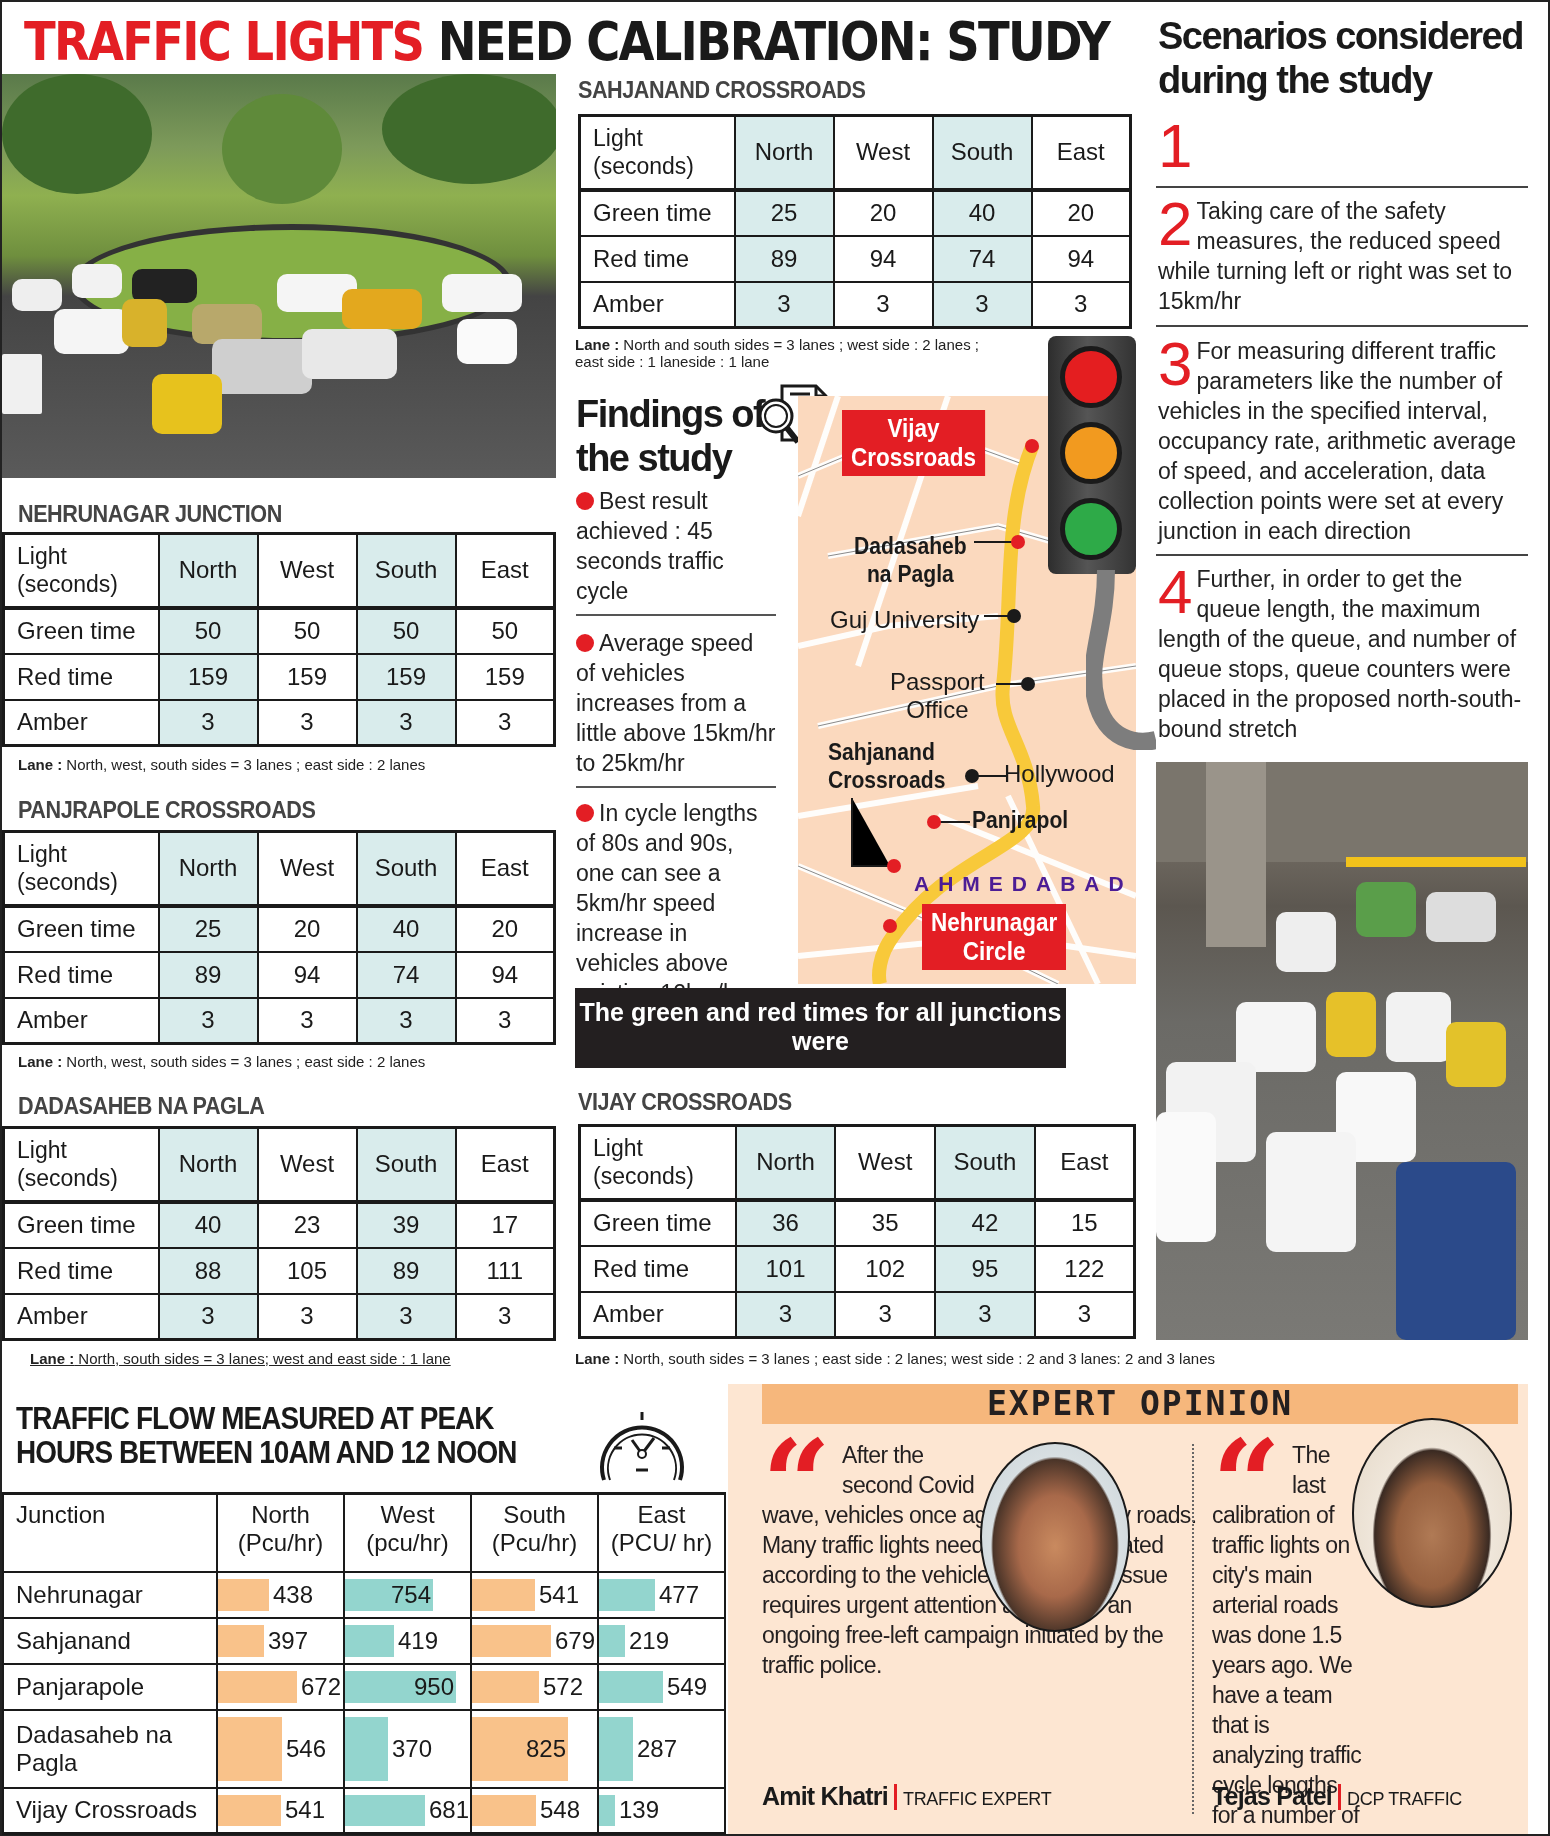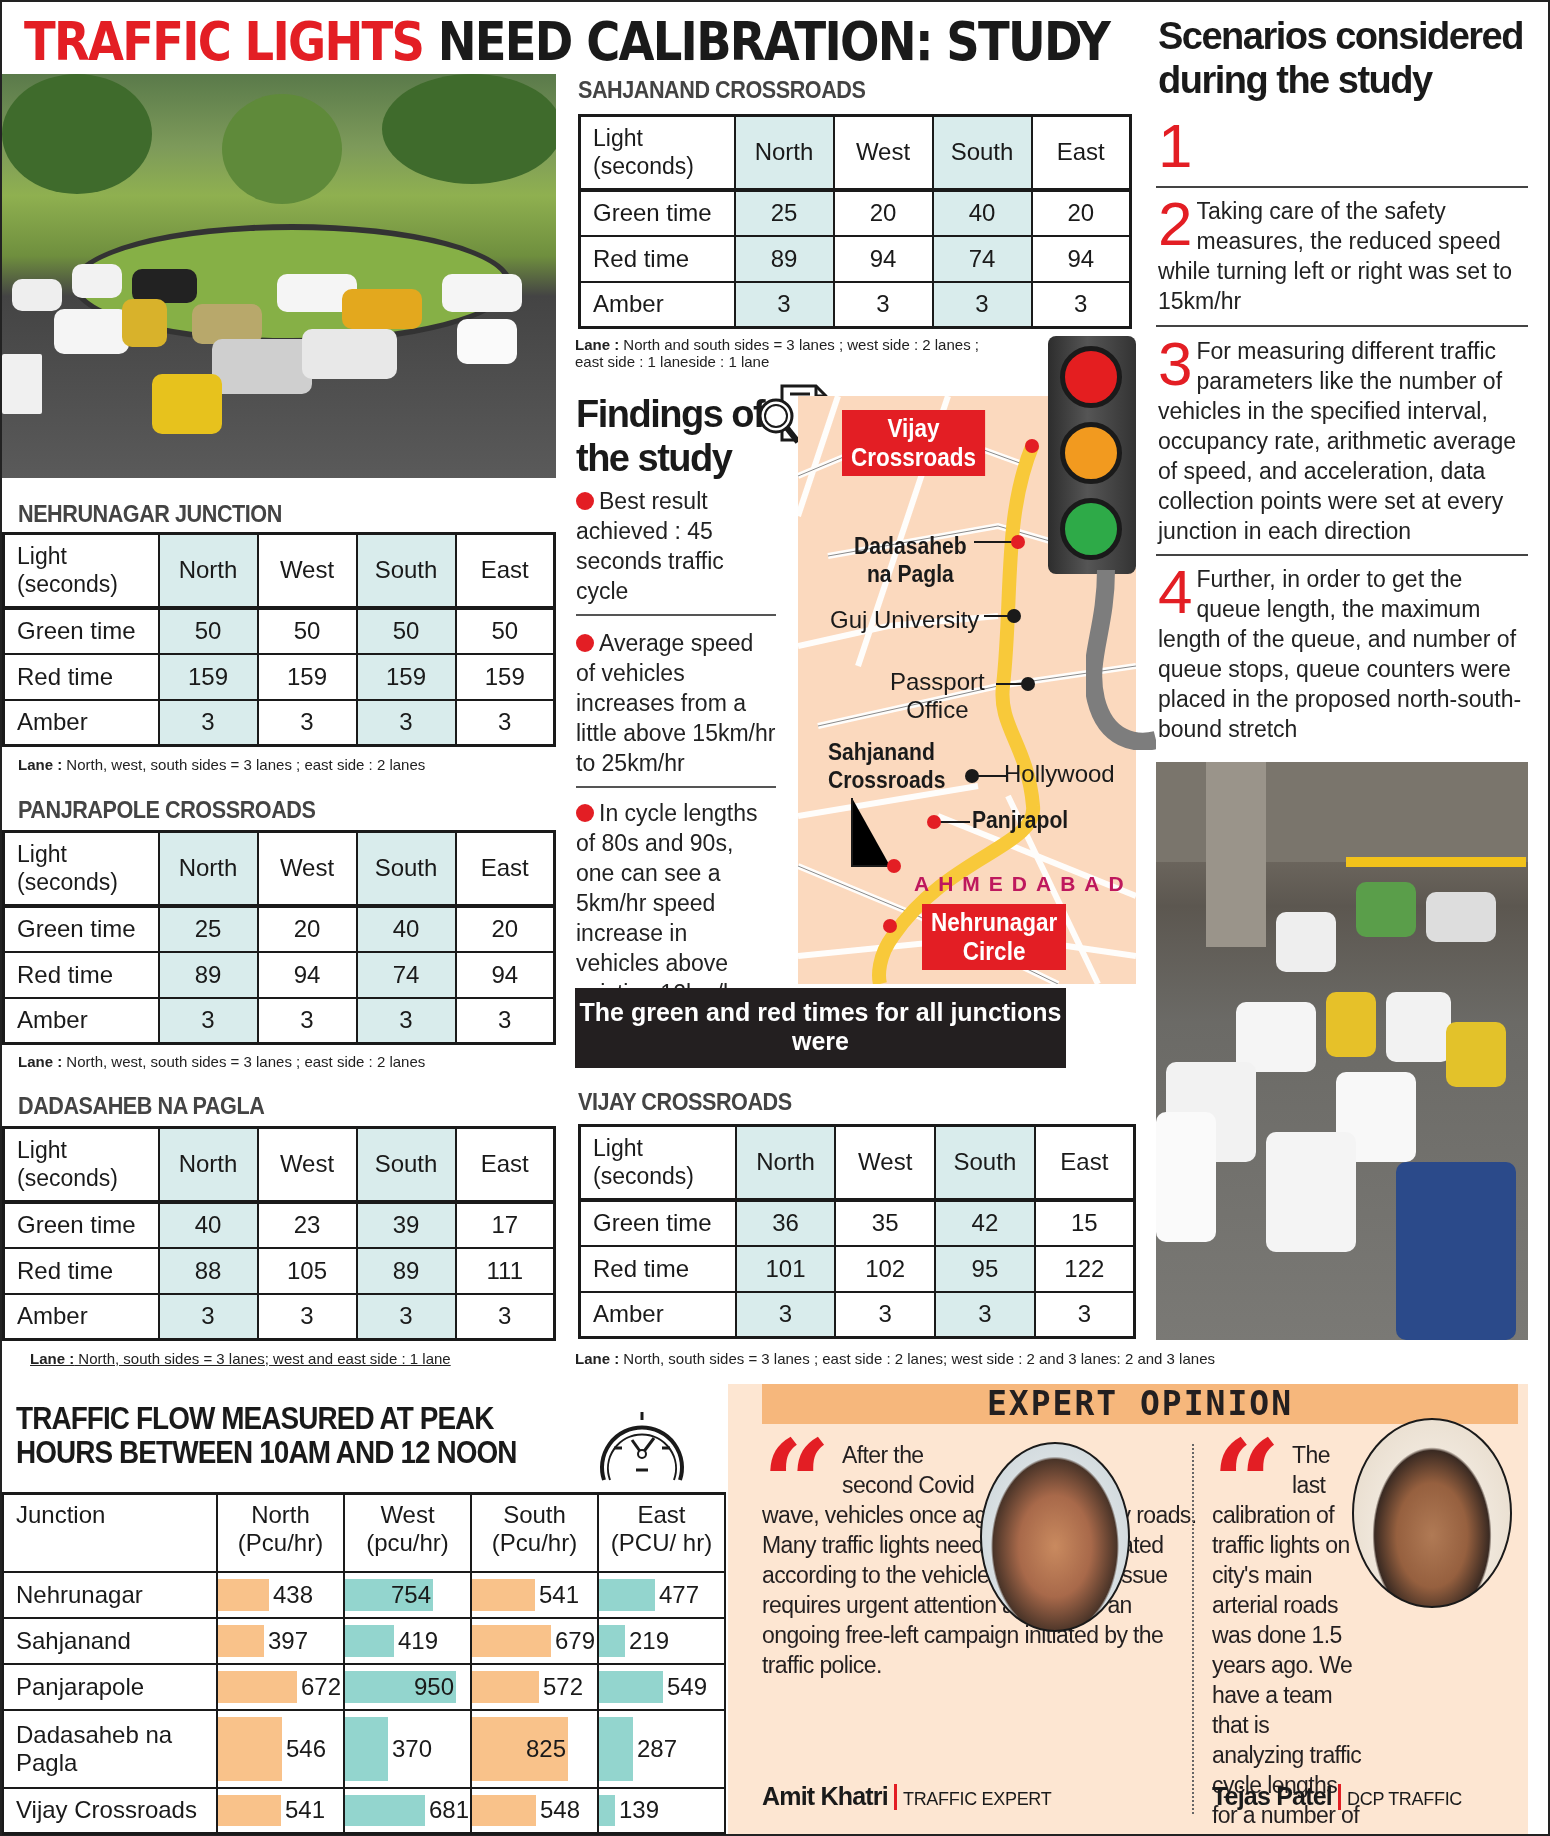--- a/index.html
+++ b/index.html
@@ -46,21 +46,21 @@
   .find-title { position: absolute; left: 576px; top: 392px; font-weight: bold; font-size: 38px; line-height: 44px; letter-spacing: -1.5px; }
   .find-item { position: absolute; left: 576px; width: 200px; font-size: 23px; line-height: 30px; color: #222; }
   .dot { display: inline-block; width: 18px; height: 18px; border-radius: 50%; background: #e31e24; margin-right: 5px; vertical-align: -1px; }
   .find-rule { position: absolute; left: 576px; width: 200px; height: 2px; background: #555; }
 
   
   .map { position: absolute; left: 798px; top: 396px; width: 338px; height: 588px; background: #fbd9be; overflow: hidden; }
   .map-label { position: absolute; font-size: 24px; color: #1a1a1a; white-space: nowrap; line-height: 28px; }
   .map-label.bold { font-weight: bold; transform: scaleX(0.88); transform-origin: left top; }
   .map-callout { position: absolute; background: #e31e24; color: #fff; font-weight: bold; font-size: 25px; text-align: center; line-height: 29px; padding: 4px 10px; transform: scaleX(0.9); transform-origin: left top; }
-  .ahmedabad { position: absolute; font-weight: bold; font-size: 21px; letter-spacing: 9px; color: #be185d; }
+  .ahmedabad { position: absolute; font-weight: bold; font-size: 21px; letter-spacing: 9px; color: #4c1d95; }
 
   
   .signal { position: absolute; left: 1048px; top: 336px; width: 88px; height: 238px; background: linear-gradient(90deg,#2d2d2d,#555 45%,#333); border-radius: 8px; }
   .lamp { position: absolute; left: 12px; width: 62px; height: 62px; border-radius: 50%; border: 5px solid #1a1a1a; }
 
   .banner { position: absolute; left: 575px; top: 988px; width: 491px; height: 80px; background: #231f20; color: #fff; font-weight: bold; font-size: 25px; line-height: 29px; text-align: center; padding-top: 10px; transform-origin: left top; }
 
   
   .flow-panel { position: absolute; left: 2px; top: 1388px; width: 724px; height: 446px; }
   .flow-title { position: absolute; left: 14px; top: 14px; font-weight: bold; font-size: 31px; line-height: 34px; letter-spacing: -1px; transform: scaleX(0.9); transform-origin: left top; white-space: nowrap; }

